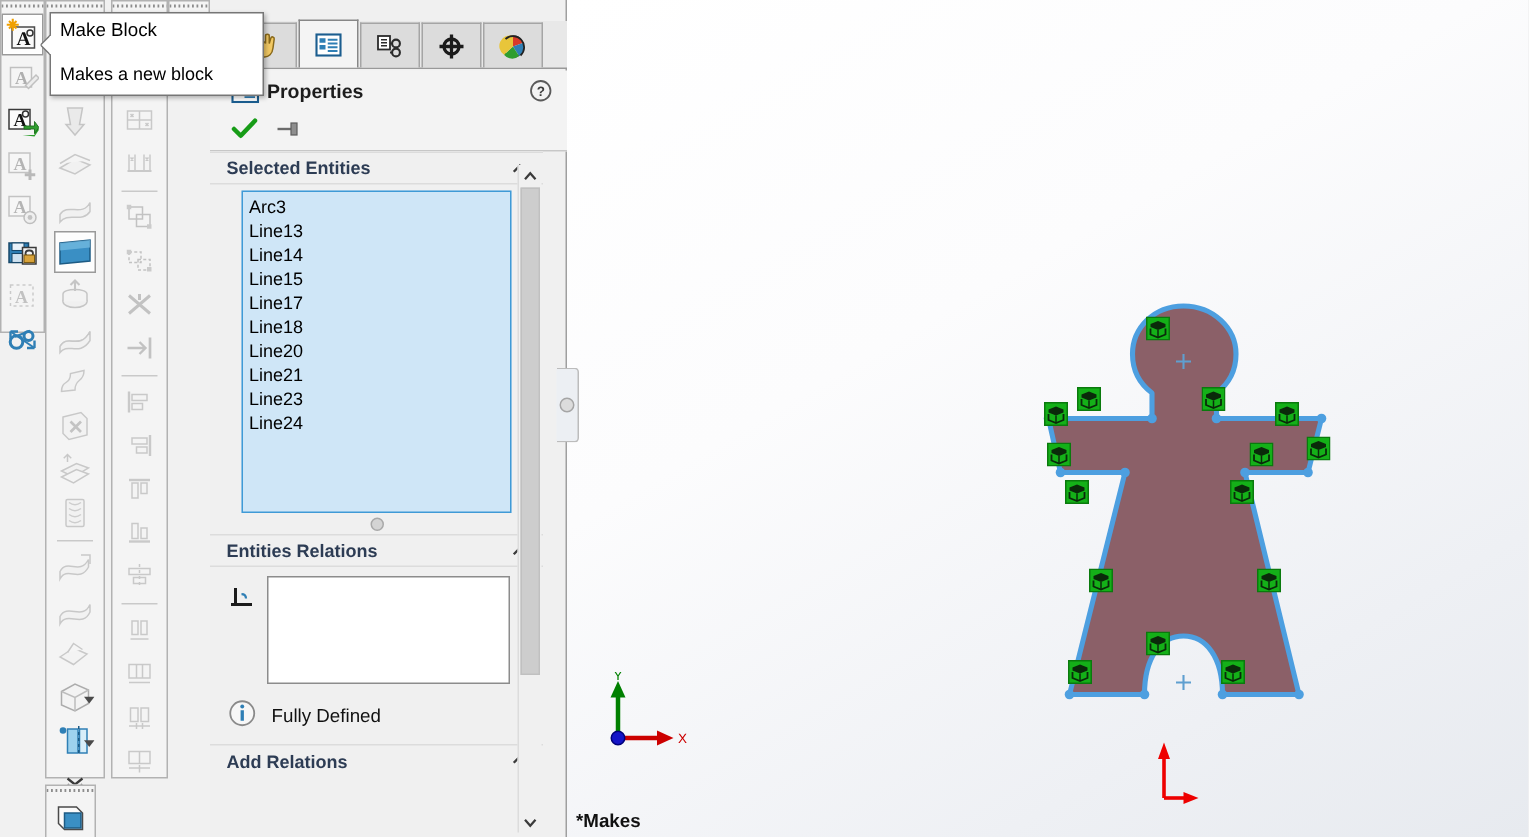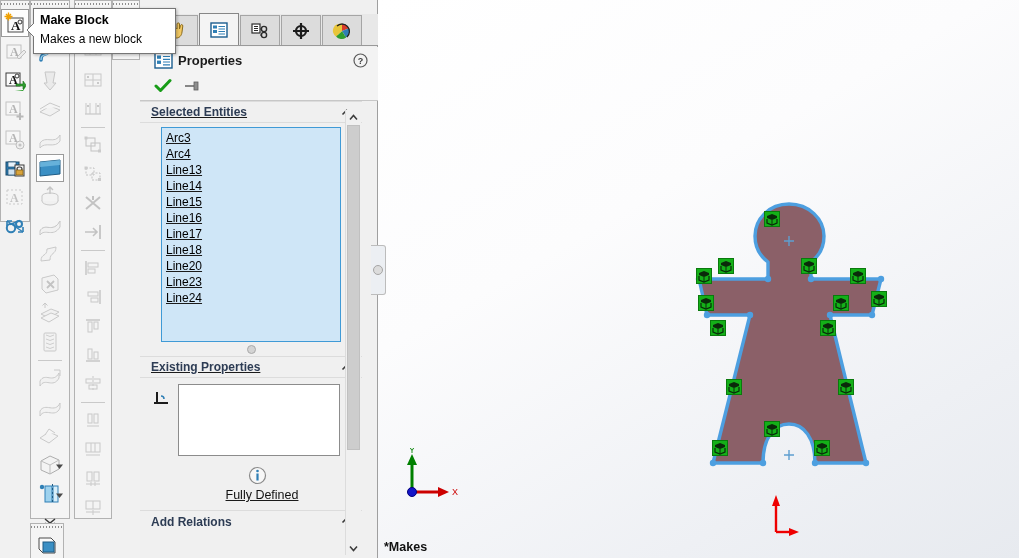--- a/index.html
+++ b/index.html
@@ -36,22 +36,22 @@
   
   #tb4{left:112px;top:0;width:28px;height:60px;}
   
   #tb5{left:30px;top:523px;width:34px;height:60px;}
 
   
   #tooltip{position:absolute;left:33px;top:8px;width:143px;
     background:#ffffff;border:1px solid #767676;
     box-shadow:1px 1px 3px rgba(0,0,0,.28);
     padding:4px 6px 6px 6px;z-index:60;box-sizing:border-box;}
-  #tooltip .tt-title{font-weight:bold;font-size:12.5px;color:#000;line-height:15px;}
-  #tooltip .tt-desc{font-size:12px;color:#000;line-height:15px;margin-top:4px;}
+  #tooltip .tt-title{font-weight:normal;font-size:12.5px;color:#000;line-height:15px;}
+  #tooltip .tt-desc{font-size:12px;color:#000;line-height:15px;margin-top:14px;}
   #tooltip .tt-beak{position:absolute;left:-7px;top:14px;width:7px;height:14px;}
 
   
   #panel{position:absolute;left:140px;top:0;width:238px;height:558px;
          background:#f0f0f0;border-right:1px solid #9f9f9f;box-sizing:border-box;}
   #pmTabs{position:absolute;left:0;top:14px;width:238px;height:32px;
           background:#e8e8e8;border-bottom:1px solid #999;box-sizing:border-box;
           display:flex;align-items:flex-end;}
   .pmtab{width:40px;height:30px;margin-right:1px;display:flex;align-items:center;
          justify-content:center;background:#dcdcdc;border:1px solid #a5a5a5;
@@ -60,36 +60,36 @@
   #pmHead{position:absolute;left:0;top:47px;width:238px;height:54px;
           background:#f3f3f3;border-bottom:1px solid #c7c7c7;box-sizing:border-box;}
   #pmHead .ttl{position:absolute;left:38px;top:6px;font-weight:bold;font-size:13px;color:#1c1c1c;}
   #pmHead .ico{position:absolute;left:14px;top:5px;}
   #pmHead .help{position:absolute;right:10px;top:6px;cursor:pointer;}
   #pmHead .ok{position:absolute;left:14px;top:31px;}
   #pmHead .pin{position:absolute;left:44px;top:33px;}
 
   #pmBody{position:absolute;left:0;top:101px;width:222px;height:457px;overflow:hidden;
           background:#f0f0f0;}
-  .sect{margin:0;text-decoration:underline;}
+  .sect{margin:0;}
   .sectHead{height:22px;display:flex;align-items:center;justify-content:space-between;
             padding:0 10px 0 11px;box-sizing:border-box;
             font-weight:bold;color:#2d3c54;font-size:12px;
             border-top:1px solid #dcdcdc;border-bottom:1px solid #dcdcdc;background:#f0f0f0;}
   .sectHead .chev{width:11px;height:11px;}
   .listbox{margin:4px auto 0 auto;width:180px;height:215px;
            background:#cfe6f7;border:1px solid #3f9ad6;box-sizing:border-box;
            overflow:hidden;padding:2px 0 0 2px;}
   .listbox .li{height:16px;line-height:16px;font-size:12px;color:#000;padding-left:2px;}
   .dotHandle{width:100%;height:14px;display:flex;align-items:center;justify-content:center;}
   .dotHandle .d{width:7px;height:7px;border-radius:50%;background:#d4d4d4;border:1px solid #a9a9a9;}
   .relRow{display:flex;align-items:flex-start;padding:6px 0 0 12px;}
   .relIcon{width:26px;padding-top:6px;}
   .relBox{width:162px;height:72px;background:#fff;border:1px solid #8c8c8c;box-sizing:border-box;}
-  .statusRow{display:flex;align-items:center;padding:10px 0 8px 12px;flex-direction:column;}
+  .statusRow{display:flex;align-items:center;padding:10px 0 8px 12px;}
   .statusRow .txt{margin-left:10px;font-size:12.5px;color:#111;}
   .addRel{height:22px;display:flex;align-items:center;justify-content:space-between;
           padding:0 10px 0 11px;box-sizing:border-box;font-weight:bold;color:#2d3c54;
           font-size:12px;border-top:1px solid #dcdcdc;background:#f0f0f0;gap:12px;}
 
   
   #pmScroll{position:absolute;right:16px;top:110px;width:15px;height:445px;
             background:#f0f0f0;border-left:1px solid #dcdcdc;}
   #pmScroll .arw{width:15px;height:14px;display:flex;align-items:center;justify-content:center;}
   #pmScroll .thumb{position:absolute;left:1px;top:15px;width:13px;height:325px;
@@ -551,39 +551,38 @@
         <div class="sectHead">
           <span>Selected Entities</span>
           <span class="chev">
             <svg width="11" height="11" viewBox="0 0 11 11">
               <path d="M1.5 7.5 L5.5 3.5 L9.5 7.5" stroke="#3b3b3b" stroke-width="1.6" fill="none"></path>
             </svg>
           </span>
         </div>
         <div class="listbox" id="entList">
             <div class="li">Arc3</div>
-            <div class="li">Arc4</div>
             <div class="li">Line13</div>
             <div class="li">Line14</div>
             <div class="li">Line15</div>
-            <div class="li">Line16</div>
             <div class="li">Line17</div>
             <div class="li">Line18</div>
             <div class="li">Line20</div>
+            <div class="li">Line21</div>
             <div class="li">Line23</div>
             <div class="li">Line24</div>
           </div>
         <div class="dotHandle">
             <div class="d"></div>
           </div>
       </div>
 
       <div class="sect">
         <div class="sectHead">
-          <span>Existing Properties</span>
+          <span>Entities Relations</span>
           <span class="chev">
             <svg width="11" height="11" viewBox="0 0 11 11">
               <path d="M1.5 7.5 L5.5 3.5 L9.5 7.5" stroke="#3b3b3b" stroke-width="1.6" fill="none"></path>
             </svg>
           </span>
         </div>
         <div class="relRow">
           <div class="relIcon">
             <svg width="20" height="18" viewBox="0 0 20 18">
               <path d="M5 2 L5 13" stroke="#1b1b1b" stroke-width="2"></path>

